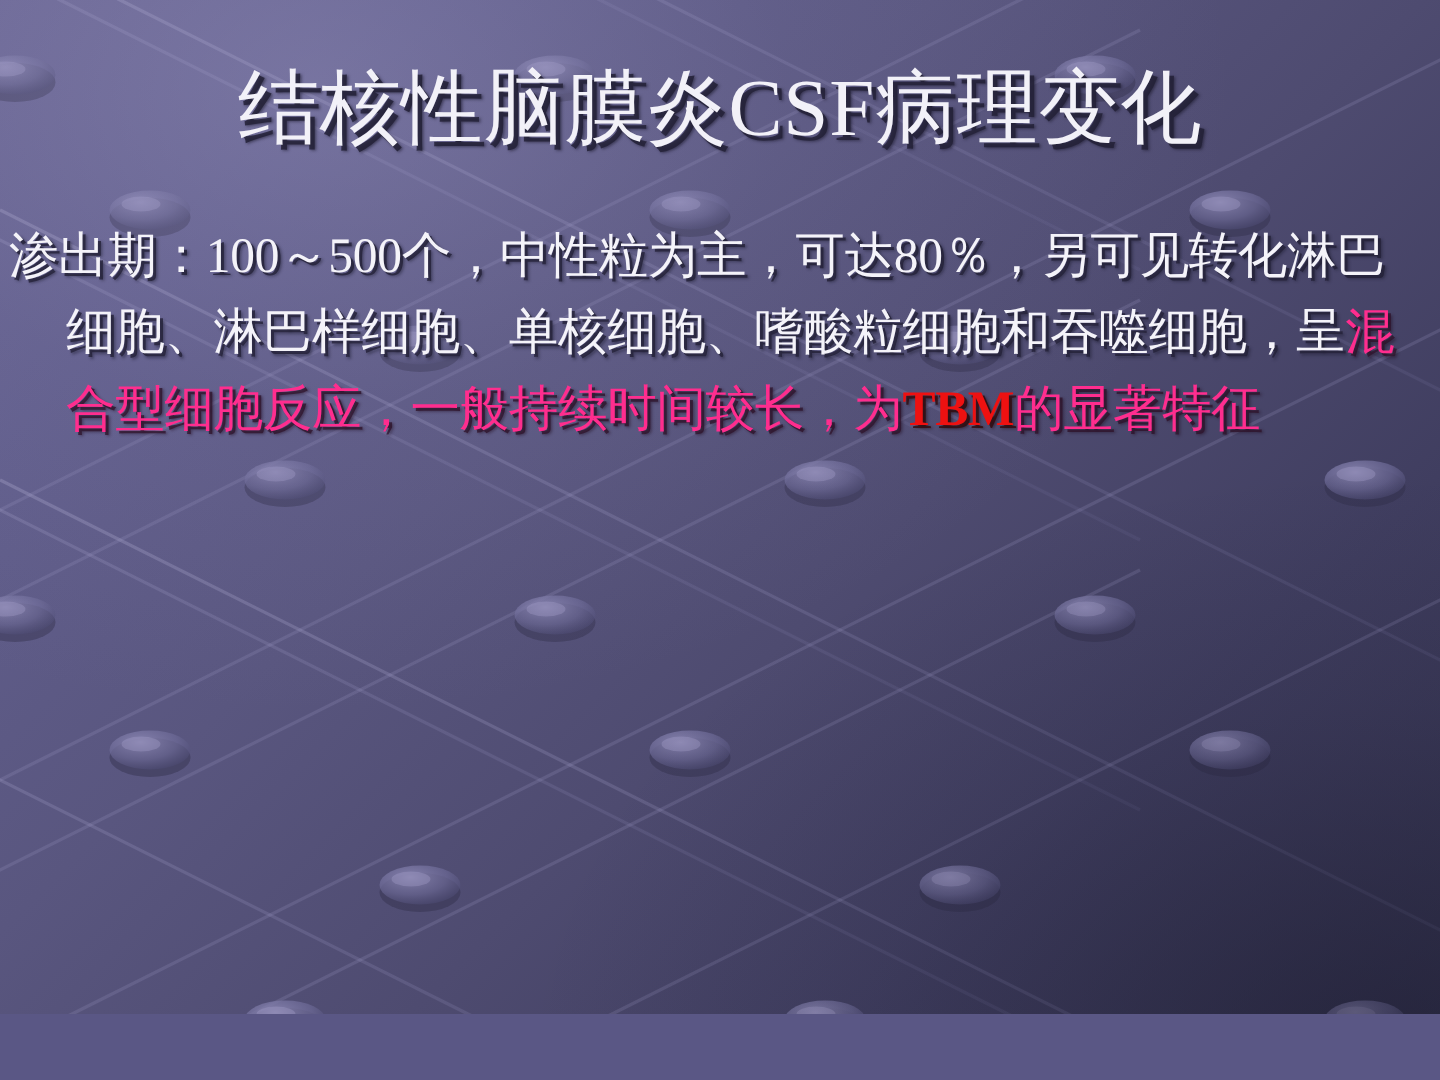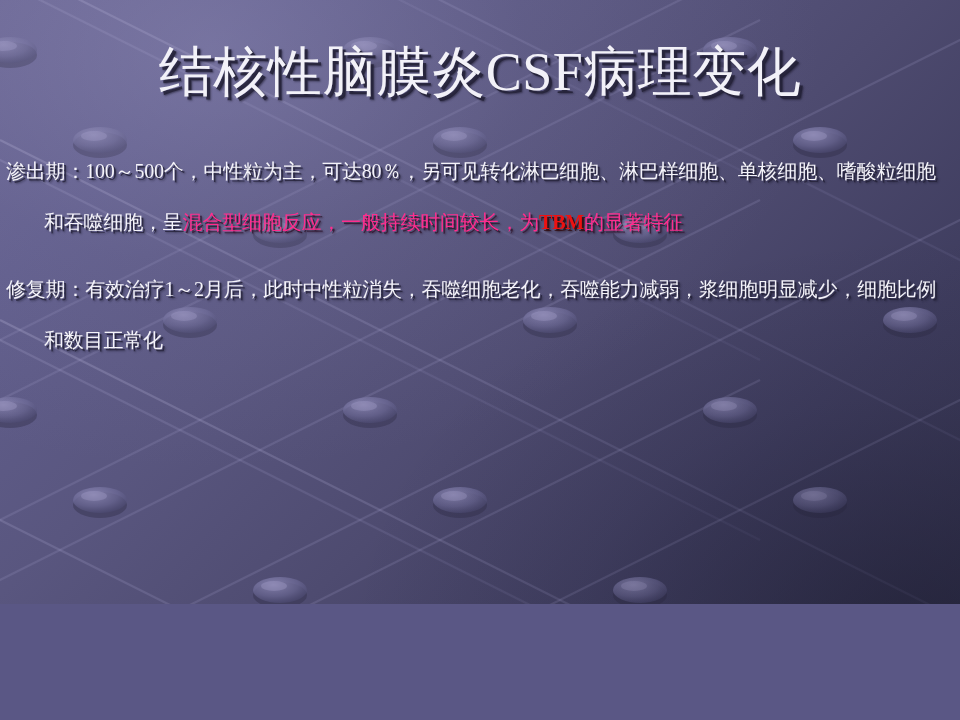--- a/index.html
+++ b/index.html
@@ -10,21 +10,21 @@
     width: 960px;
     height: 720px;
     overflow: hidden;
     font-family: "Liberation Serif", "DejaVu Serif", serif;
     background: #5a5785;
   }
 
   #slide {
     position: relative;
     width: 960px;
-    height: 604px;
+    height: 676px;
     overflow: hidden;
     background:
       linear-gradient(135deg,
         #6a6694 0%,
         #615e8c 18%,
         #59567f 38%,
         #4e4b70 58%,
         #403e60 78%,
         #34334f 100%);
   }
@@ -81,21 +81,21 @@
 
   
   #body-area {
     position: absolute;
     left: 6px;
     top: 146px;
     width: 948px;
   }
   .para {
     margin: 0 0 12px 0;
-    font-size: 20px;
+    font-size: 33px;
     line-height: 51px;
     color: #f4f3f9;
     text-indent: 0;
     padding-left: 38px;
     text-shadow:
       2px 2px 0px rgba(35,33,55,0.80),
       3px 3px 2px rgba(25,24,42,0.45);
     white-space: normal;
     letter-spacing: -0.2px;
   }
@@ -204,18 +204,15 @@
     <span id="slide-title">结核性脑膜炎CSF病理变化</span>
   </div>
 
   <div id="body-area">
 
     <p class="para" id="p1">
       <span class="lead w">渗出期：</span><span class="w">100～500个，中性粒为主，可达80％，另可见转化淋巴细胞、淋巴样细胞、单核细胞、嗜酸粒细胞和吞噬细胞，呈</span><span class="m">混合型细胞反应，一般持续时间较长，为</span><span class="r">TBM</span><span class="m">的显著特征</span>
     </p>
 
 
-    <p class="para" id="p3">
-      <span class="lead w">修复期：</span><span class="w">有效治疗1～2月后，此时中性粒消失，吞噬细胞老化，吞噬能力减弱，浆细胞明显减少，细胞比例和数目正常化</span>
-    </p>
 
   </div>
 </div>
 
 </body></html>

